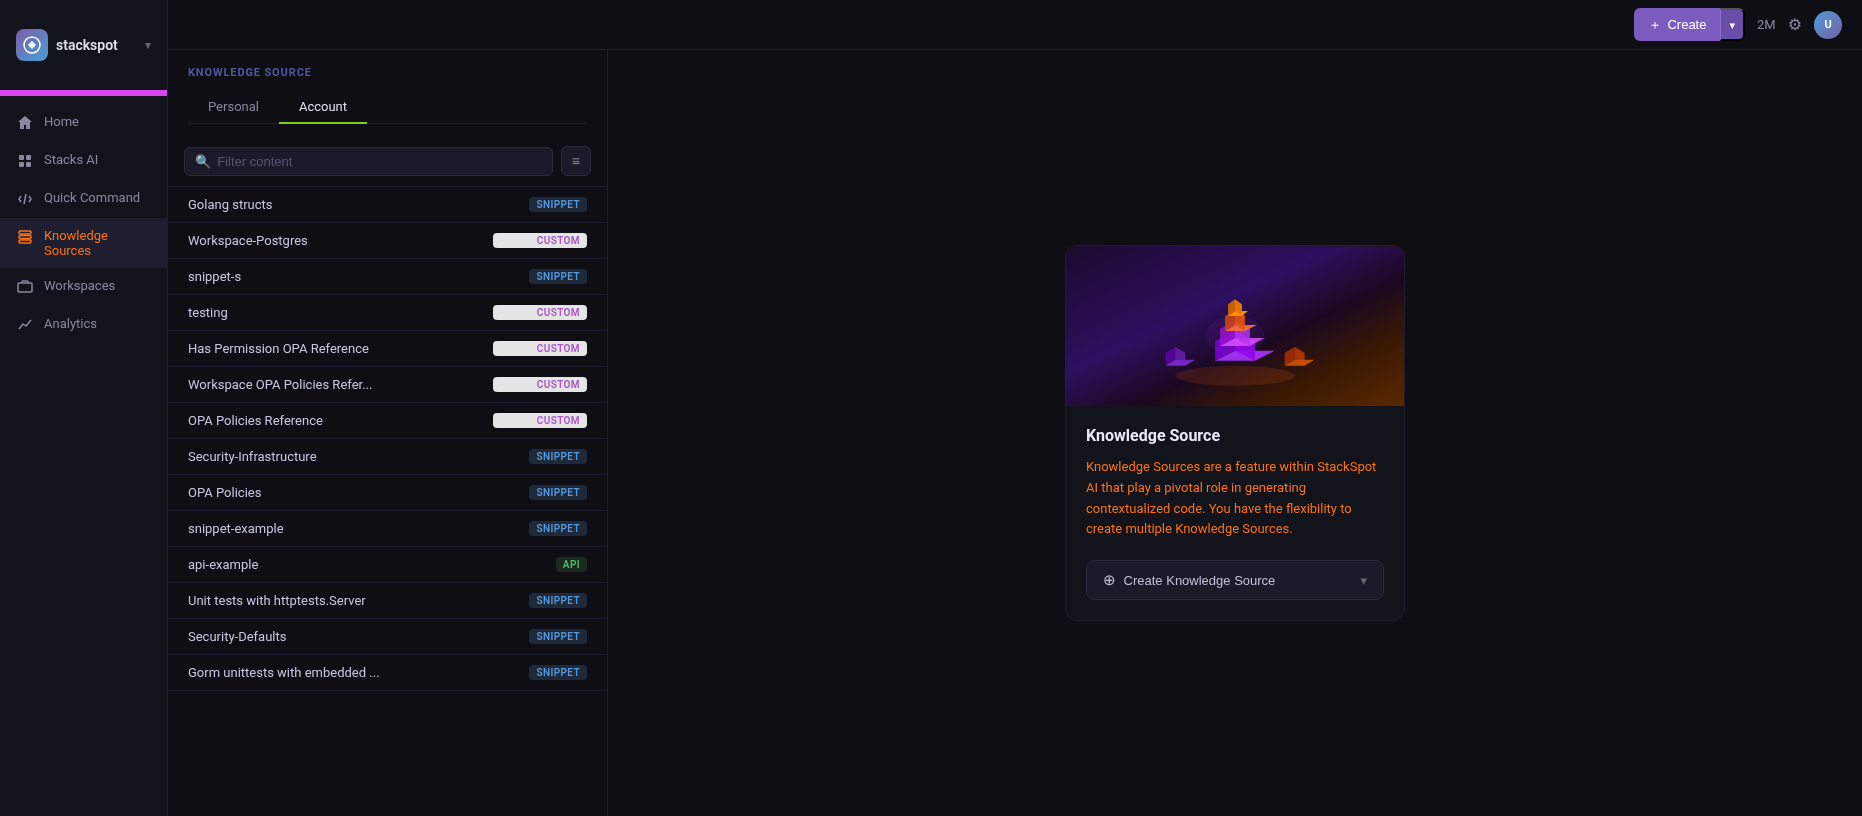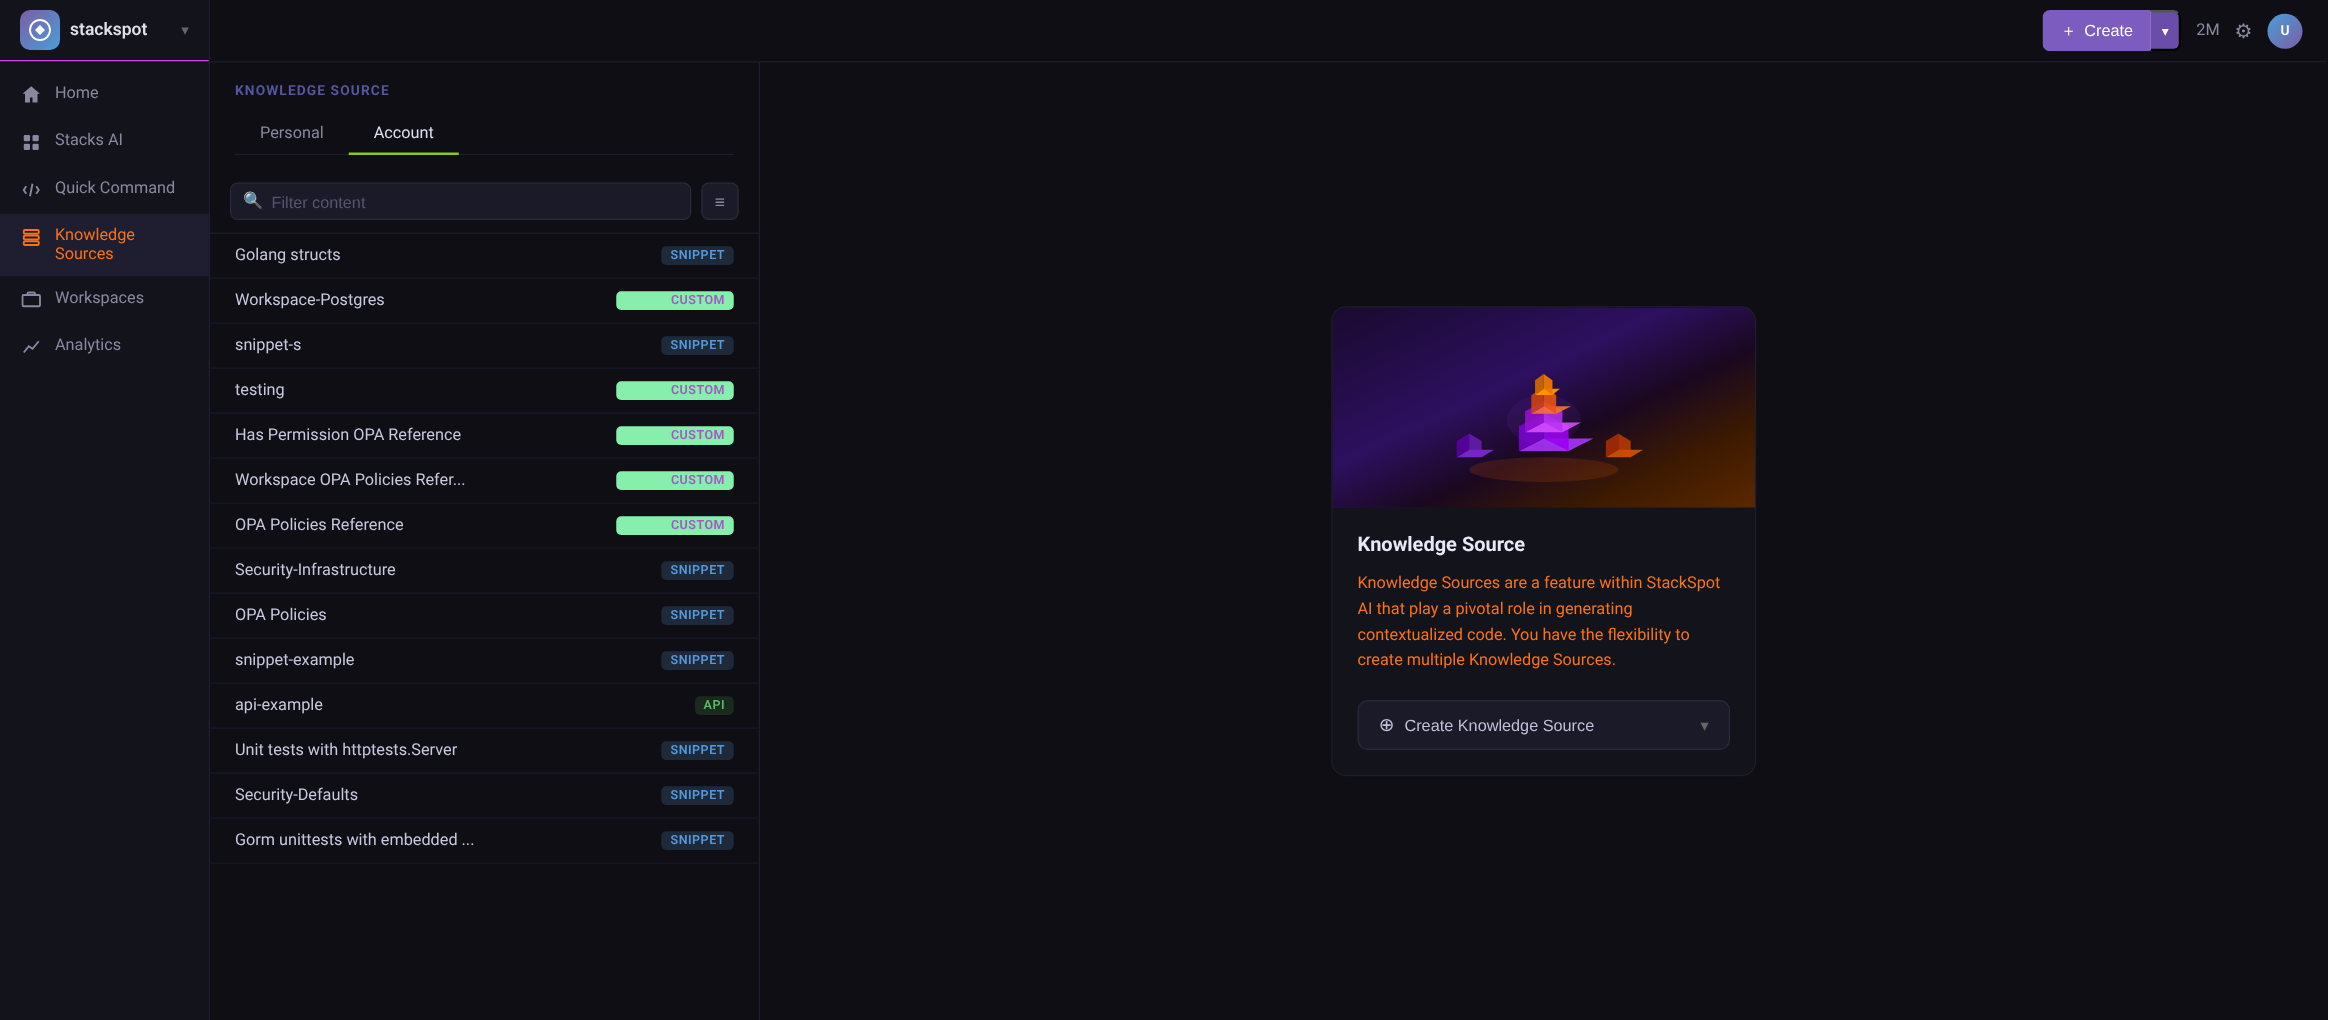--- a/index.html
+++ b/index.html
@@ -16,25 +16,25 @@
     .sidebar {
       width: 168px;
       background: #13131c;
       border-right: 1px solid #1e1e2e;
       display: flex;
       flex-direction: column;
       padding: 0;
       flex-shrink: 0;
     }
     .sidebar-logo {
-      padding: 8px 16px;
+      padding: 29px 16px;
       display: flex;
       align-items: center;
       gap: 8px;
-      border-bottom: 1px solid #d946ef;
+      border-bottom: 6px solid #d946ef;
     }
     .logo-icon {
       width: 32px;
       height: 32px;
       background: linear-gradient(135deg, #7b5ea7, #4a9ed6);
       border-radius: 8px;
       display: flex;
       align-items: center;
       justify-content: center;
       font-size: 14px;
@@ -245,21 +245,21 @@
       font-weight: 600;
       padding: 2px 7px;
       border-radius: 4px;
       letter-spacing: 0.04em;
     }
     .badge-snippet {
       background: #1e2a3a;
       color: #5599dd;
     }
     .badge-custom {
-      background: #86efac;
+      background: #e5e5e5;
       color: #a855c8;
       padding-left: 44px;
     }
     .badge-api {
       background: #1a2a1e;
       color: #55bb66;
     }
 
     
     .right-panel {

